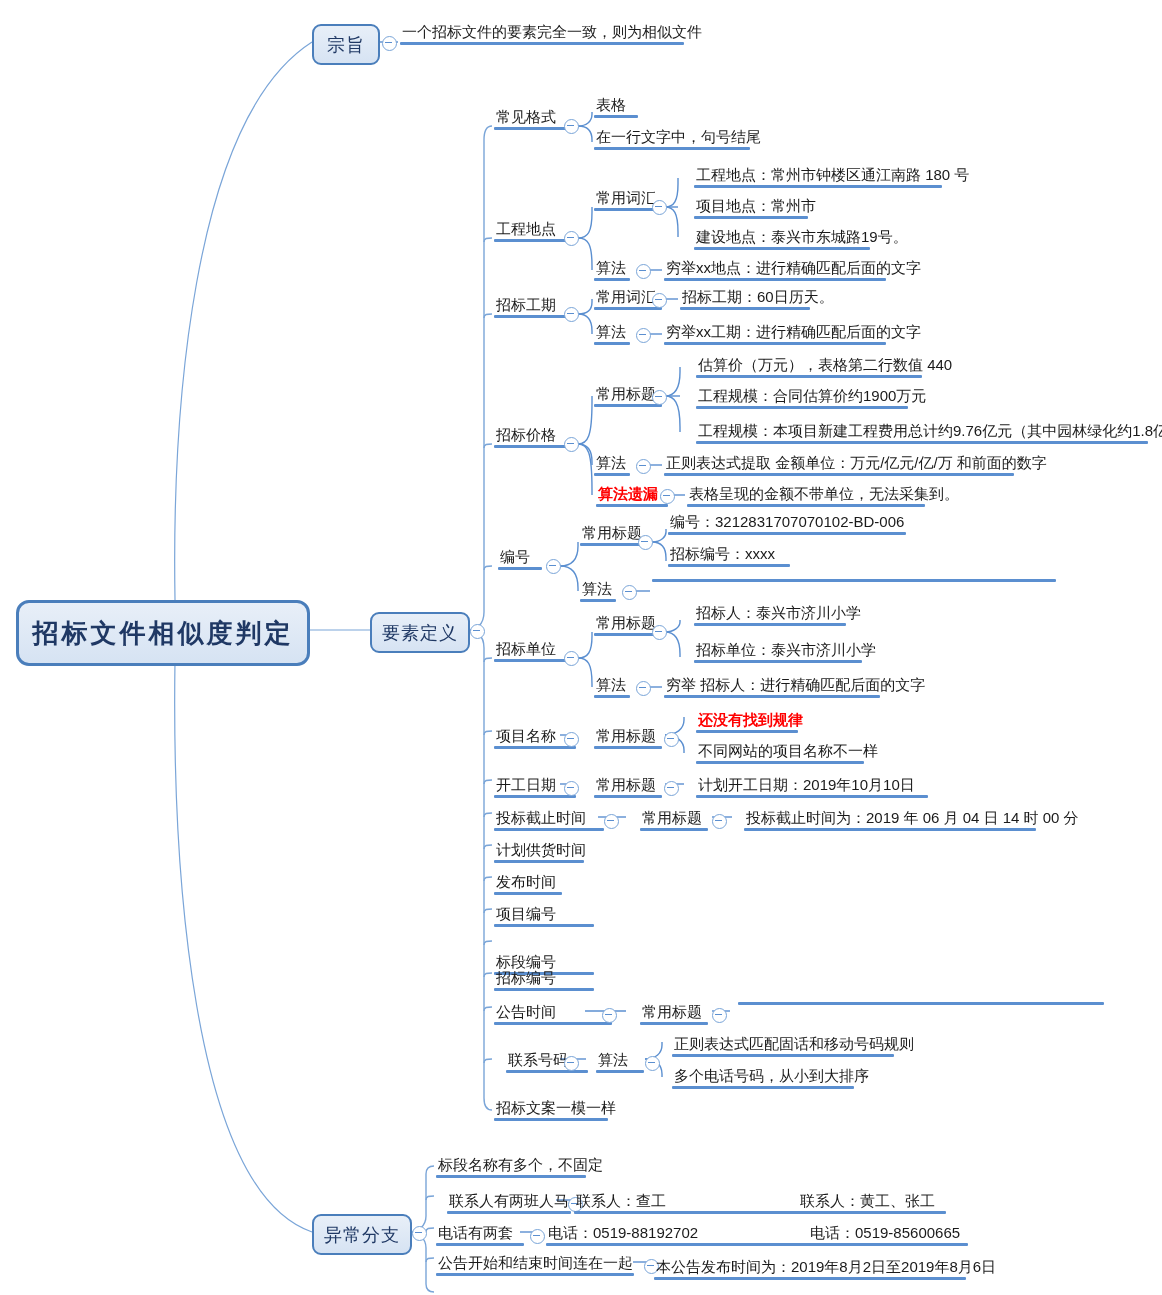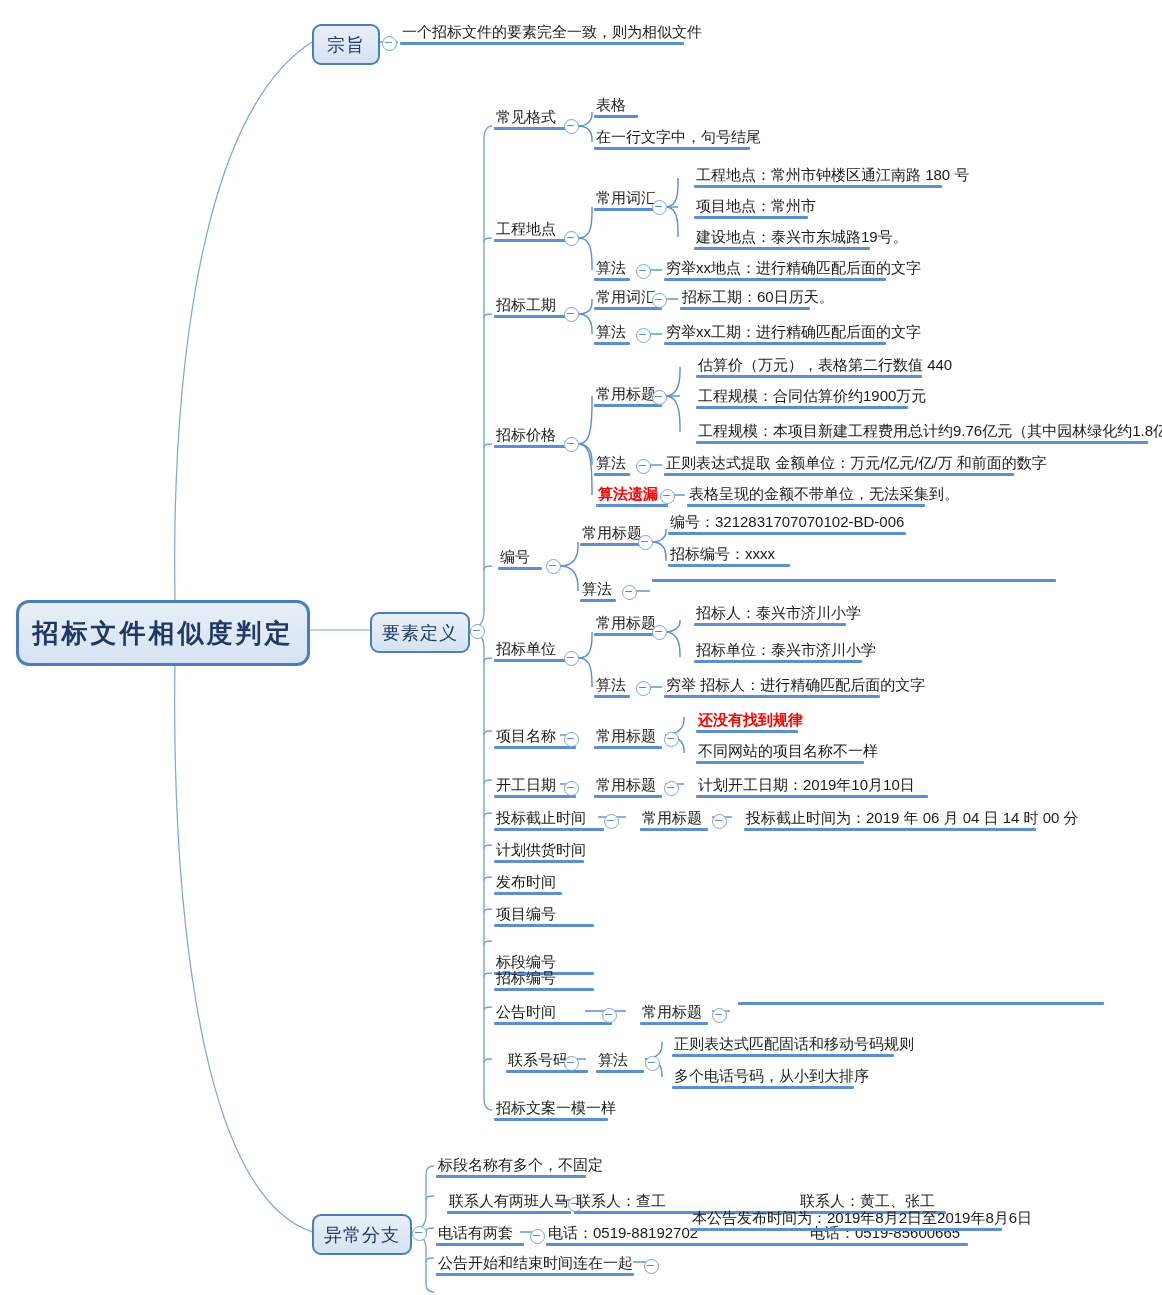--- a/index.html
+++ b/index.html
@@ -506,18 +506,18 @@
   <div class="tnode" style="left:808px;top:1223px;">
     <span>电话：0519-85600665</span>
     <span class="ul" style="width:0px;"></span>
   </div>
 
   <div class="tnode" style="left:436px;top:1253px;">
     <span>公告开始和结束时间连在一起</span>
     <span class="ul" style="width:198px;"></span>
   </div>
   <span class="cicon" style="left:644px;top:1259px;"></span>
-  <div class="tnode" style="left:654px;top:1208px;margin-left:36px;">
+  <div class="tnode" style="left:654px;top:1257px;">
     <span>本公告发布时间为：2019年8月2日至2019年8月6日</span>
     <span class="ul" style="width:312px;"></span>
   </div>
 
 </div>
 
 </body></html>

